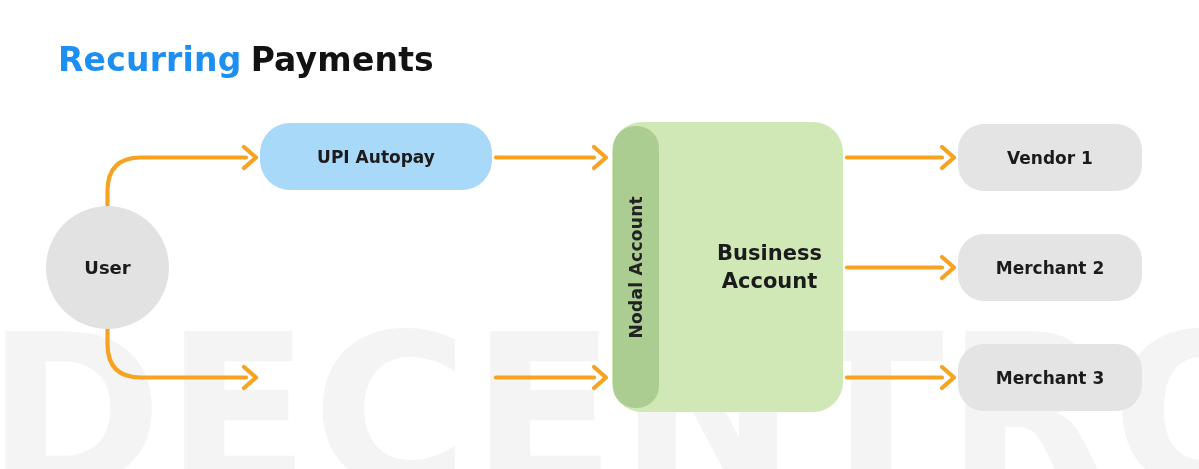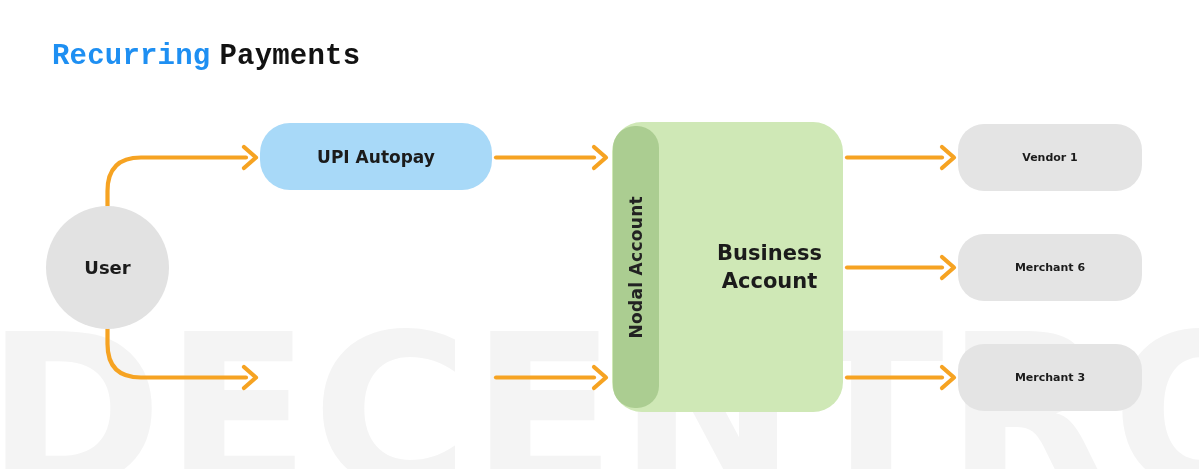--- a/index.html
+++ b/index.html
@@ -19,23 +19,22 @@
   .canvas{
     position:relative;width:1199px;height:469px;background:#fff;overflow:hidden;
   }
   .watermark{
     position:absolute;left:-14px;top:306px;
     font-size:213px;font-weight:700;letter-spacing:2px;line-height:1;
     color:var(--watermark-gray);white-space:nowrap;user-select:none;z-index:0;
   }
   .layer{position:absolute;inset:0;z-index:1;}
   .title{
-    position:absolute;left:52px;top:40px;font-size:29px;letter-spacing:.2px;
+    position:absolute;left:58px;top:40px;font-size:33px;letter-spacing:.2px;
     white-space:nowrap;
-    font-family:Liberation Mono, monospace;
   }
   .title .hl{color:var(--accent-blue);font-weight:700;}
   .title .rest{color:var(--title-dark);font-weight:600;margin-left:9px;}
   .node{
     position:absolute;display:flex;align-items:center;justify-content:center;
     color:var(--label-dark);font-weight:700;text-align:center;
   }
   .user-circle{
     left:46px;top:206px;width:123px;height:123px;border-radius:50%;
     background:var(--node-gray);font-size:18px;
@@ -62,21 +61,21 @@
   .business-label{
     position:absolute;left:47px;right:0;top:0;bottom:0;
     display:flex;align-items:center;justify-content:center;margin-left:37px;
   }
   .business-label span{
     display:block;width:125px;font-size:21px;font-weight:700;
     color:var(--label-dark);text-align:center;line-height:1.35;
   }
   .recipient{
     left:958px;width:184px;height:67px;border-radius:26px;
-    background:var(--recipient-gray);font-size:11px;
+    background:var(--recipient-gray);font-size:17px;
   }
   .recipient.r0{top:124px;}
   .recipient.r1{top:234px;}
   .recipient.r2{top:344px;}
   svg.arrows{position:absolute;inset:0;width:1199px;height:469px;pointer-events:none;}
   .arrow{
     fill:none;stroke:var(--arrow-orange);stroke-width:4.2;
     stroke-linecap:round;stroke-linejoin:round;
   }
 </style>
@@ -131,17 +130,17 @@
     <div class="account-box">
       <div class="spine">
         <span class="spine-text">Nodal Account</span>
       </div>
       <div class="business-label">
         <span>Business Account</span>
       </div>
     </div>
 
     <div class="node recipient r0">Vendor 1</div>
-    <div class="node recipient r1">Merchant 6</div>
+    <div class="node recipient r1">Merchant 2</div>
     <div class="node recipient r2">Merchant 3</div>
 
   </div>
 </div>
 
 </body></html>

